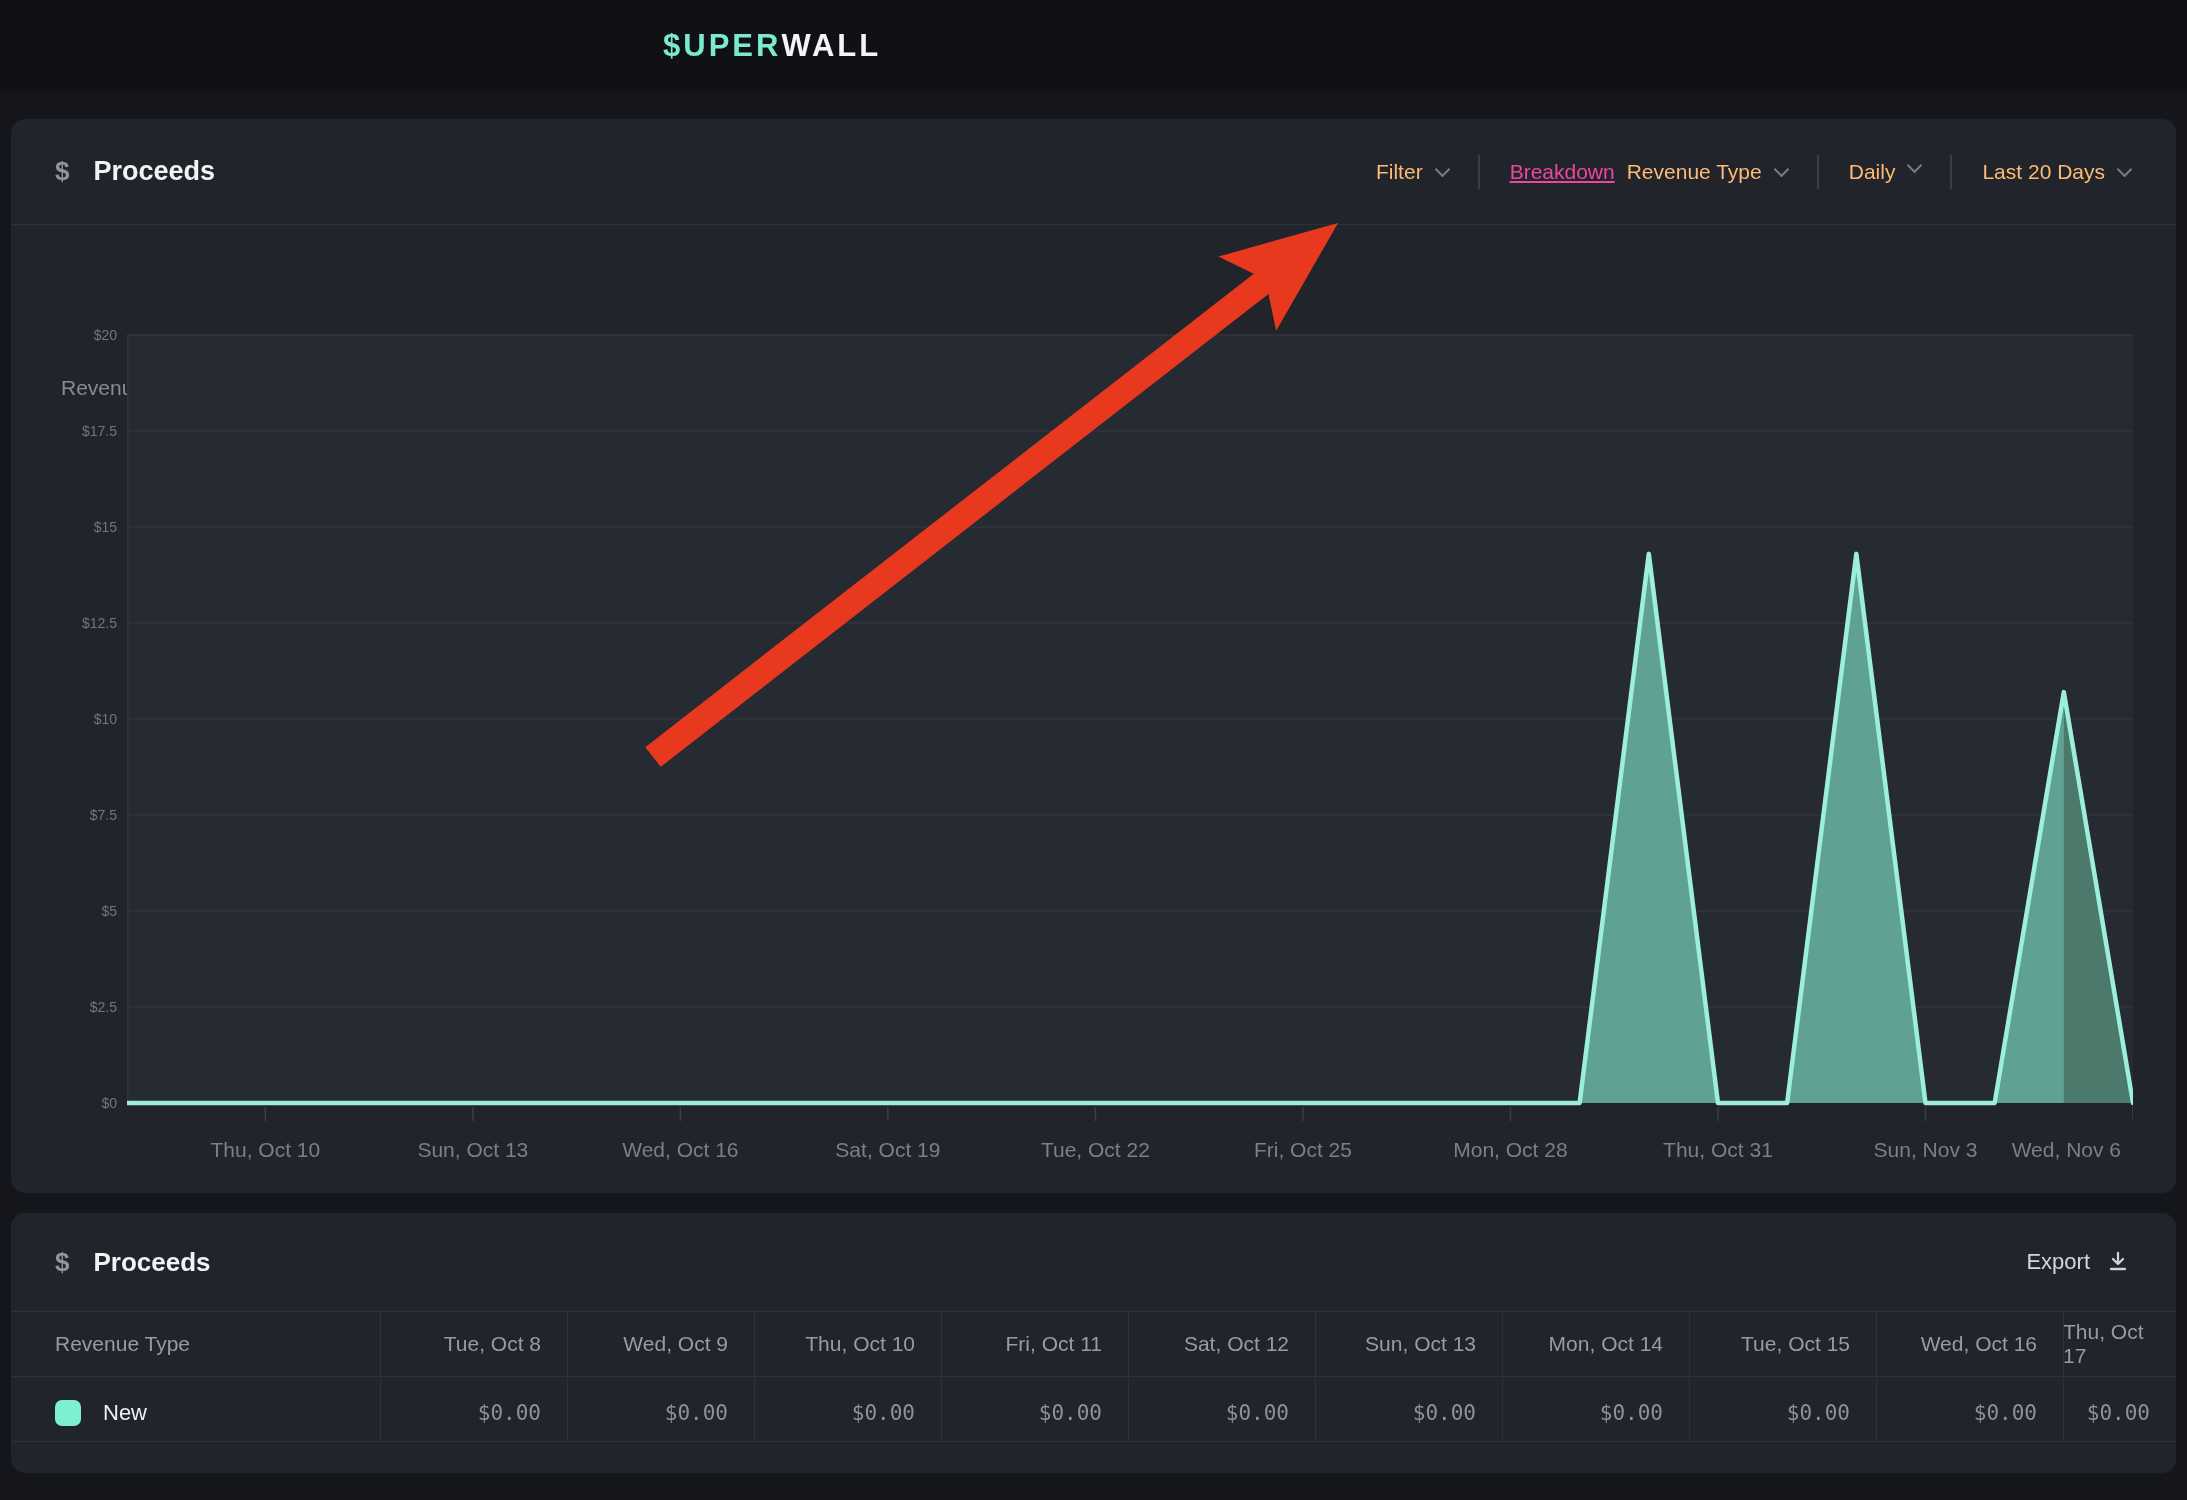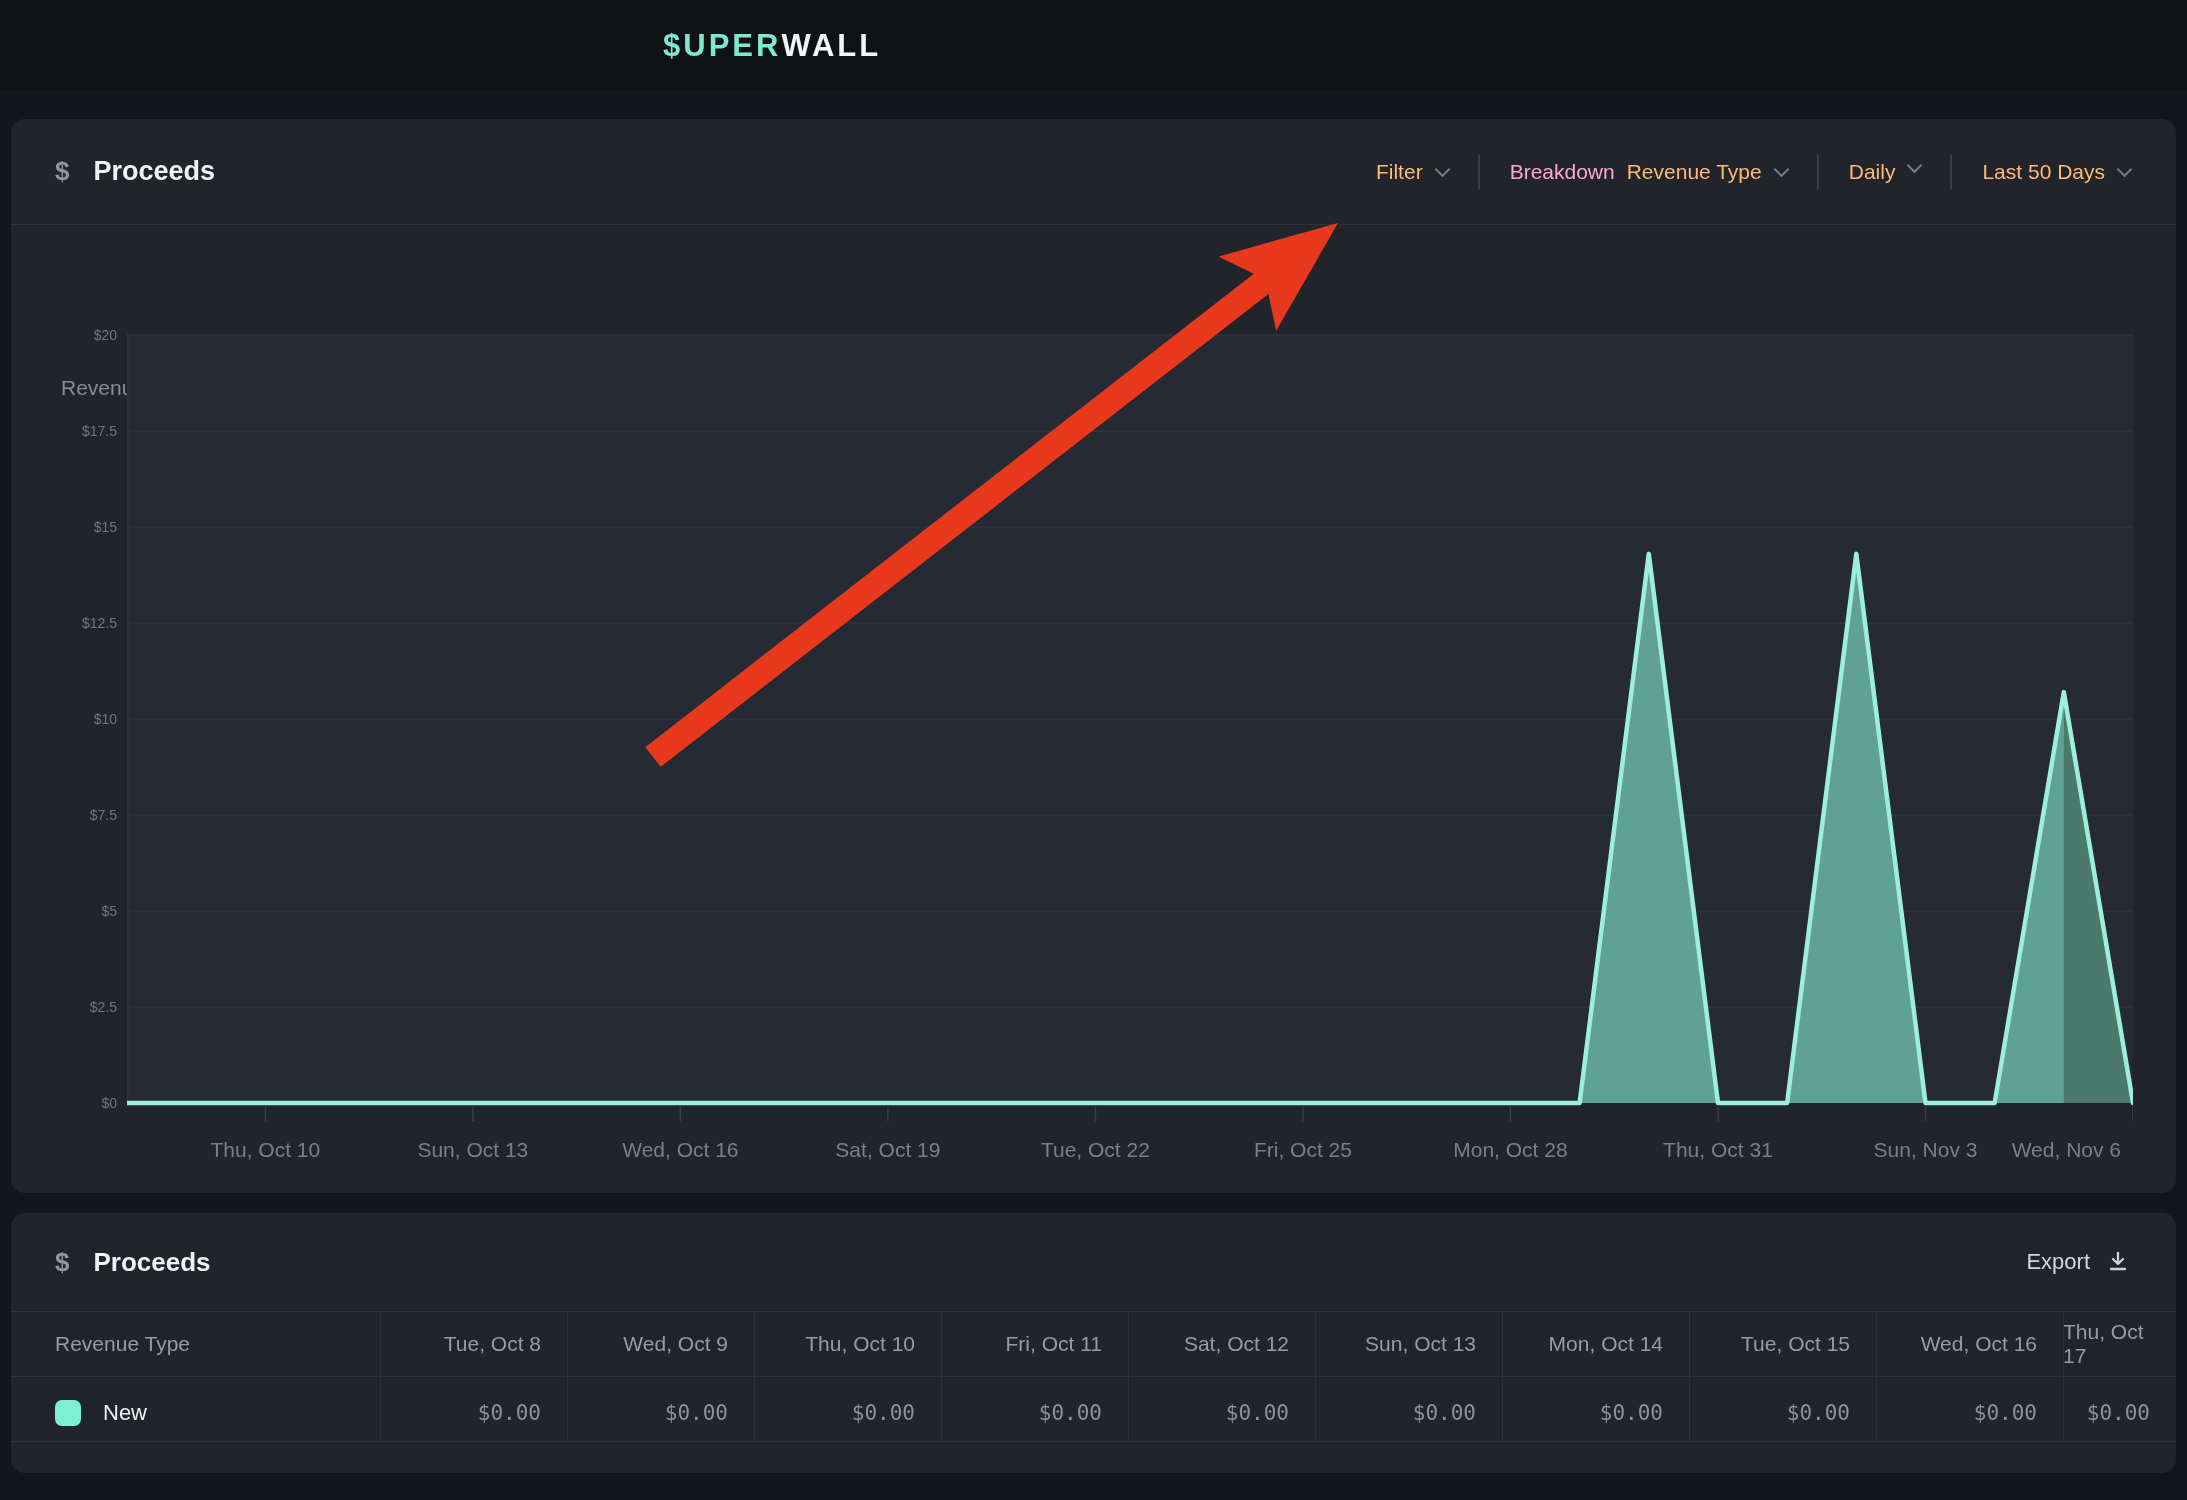--- a/index.html
+++ b/index.html
@@ -22,21 +22,21 @@
   .hline { position:absolute; left:0; width:100%; height:1px; background:#2e313a; }
   .vline { position:absolute; width:1px; background:#2e313a; }
 
   .panel-header { position:absolute; left:0; top:0; width:100%; height:105px; }
   .panel-title-group { position:absolute; left:44px; top:0; height:105px; display:flex; align-items:center; gap:24px; }
   .dollar-ico { font-size:26px; font-weight:600; color:#8f949d; }
   .panel-title { font-size:27px; font-weight:600; color:#f1f3f5; }
 
   .controls { position:absolute; right:46px; top:0; height:105px; display:flex; align-items:center; }
   .ctl-white { color:#fdba74; font-size:21px; font-weight:500; white-space:nowrap; }
-  .ctl-gray  { color:#f9a8d4; font-size:21px; white-space:nowrap; }
+  .ctl-gray  { color:#ec4899; font-size:21px; white-space:nowrap;text-decoration:underline; }
   .chev { display:inline-block; width:11px; height:11px; border-left:2.5px solid #767b85;
           border-bottom:2.5px solid #767b85; transform:rotate(-45deg); margin-left:14px; margin-bottom:5px; }
   .ctl-div { width:2px; height:34px; background:#3a3e46; margin:0 30px; }
   .gap12 { margin-left:12px; }
 
   .subtitle-row { position:absolute; left:50px; top:253px; height:32px; display:flex; align-items:center; }
   .subtitle { color:#878c96; font-size:21px; }
   .charttype-row { position:absolute; right:46px; top:253px; height:32px; display:flex; align-items:center; }
 
   
@@ -98,21 +98,21 @@
           <span class="ctl-white gap12">Revenue Type</span>
           <span class="chev"></span>
         </div>
         <span class="ctl-div"></span>
         <div style="display:flex;align-items:flex-start;">
           <span class="ctl-white">Daily</span>
           <span class="chev"></span>
         </div>
         <span class="ctl-div"></span>
         <div style="display:flex;align-items:center;">
-          <span class="ctl-white">Last 50 Days</span>
+          <span class="ctl-white">Last 20 Days</span>
           <span class="chev"></span>
         </div>
       </div>
     </div>
 
     <div class="hline" style="top:105px;"></div>
 
     <div class="subtitle-row">
       <span class="subtitle">Revenue after refunds, store fees, and taxes</span>
     </div>

